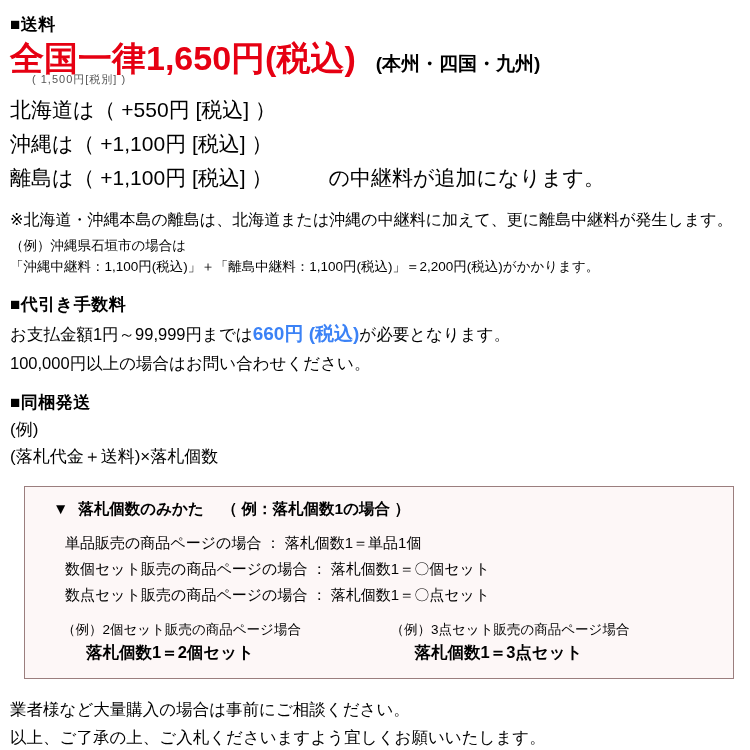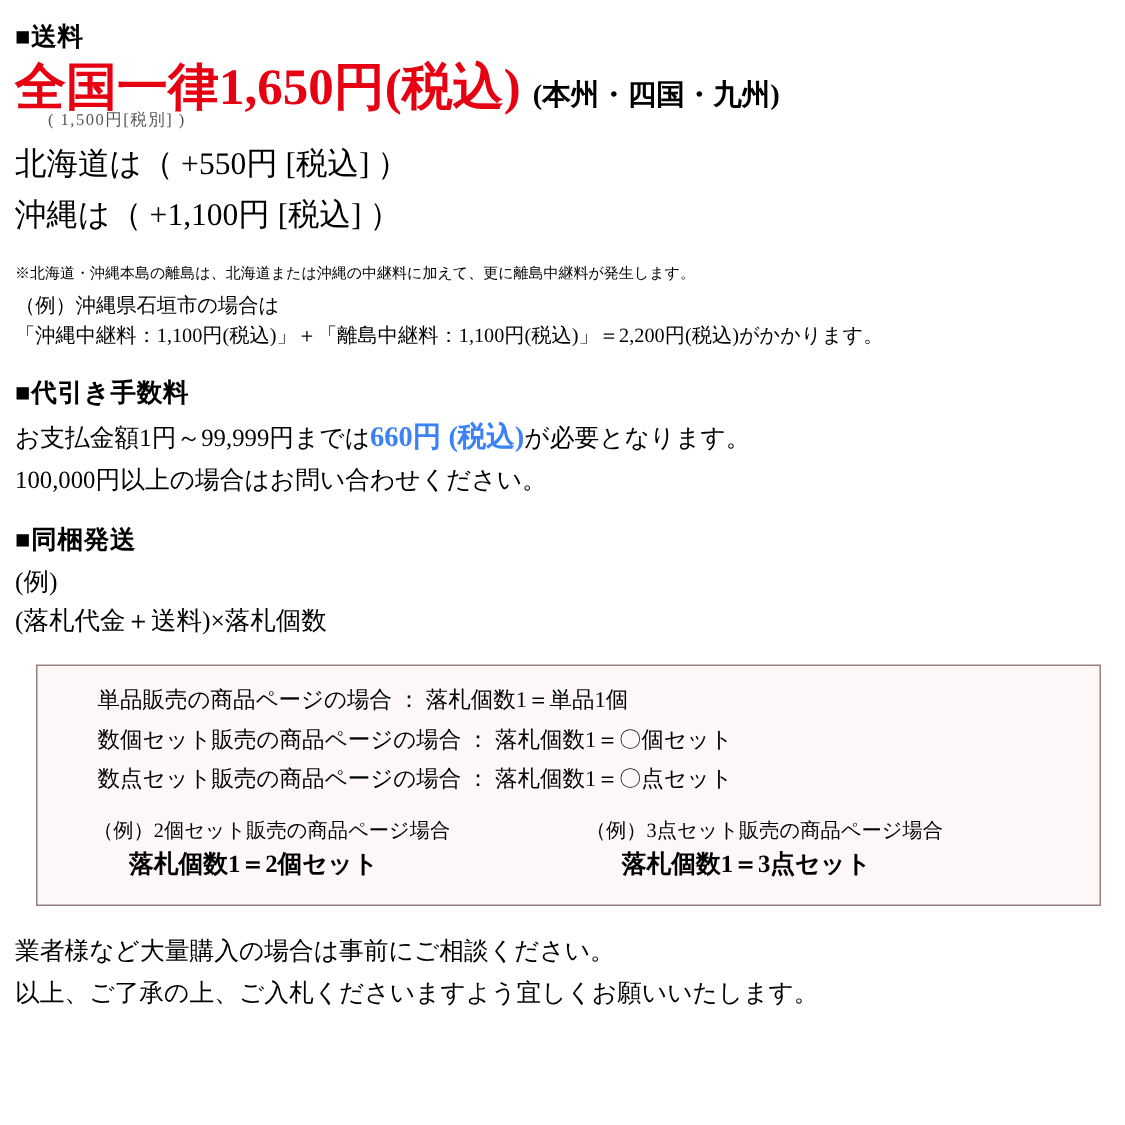--- a/index.html
+++ b/index.html
@@ -13,21 +13,20 @@
     font-family: "Liberation Sans", "DejaVu Sans", sans-serif;
     color: #000000;
     overflow: hidden;
   }
   .page {
     position: relative;
     width: 750px;
     height: 604px;
     box-sizing: border-box;
     padding: 14px 10px 0 10px;
-    font-family: Liberation Serif, serif;
   }
   .sec-head {
     font-size: 17px;
     font-weight: bold;
     line-height: 1.25;
     margin: 0 0 4px 0;
     letter-spacing: 0.5px;
   }
   .headline-row {
     display: flex;
@@ -38,21 +37,21 @@
     font-size: 34px;
     font-weight: bold;
     color: #e60012;
     letter-spacing: 0px;
     line-height: 1.15;
   }
   .headline-sub {
     font-size: 19px;
     font-weight: bold;
     color: #000;
-    margin-left: 8px;
+    margin-left: 20px;
     white-space: nowrap;
   }
   .headline-note {
     font-size: 11px;
     color: #555;
     margin: -6px 0 6px 22px;
     letter-spacing: 1px;
   }
   .line {
     font-size: 17px;
@@ -60,21 +59,21 @@
     white-space: pre;
   }
   .line-ship {
     font-size: 21px;
     line-height: 1.6;
   }
   .ship-tail {
     margin-left: 56px;
   }
   .note-small {
-    font-size: 10px;
+    font-size: 16px;
     line-height: 1.5;
     margin-top: 14px;
   }
   .note-small2 {
     font-size: 13.5px;
     line-height: 1.55;
     margin-top: 4px;
   }
   .block-gap {
     margin-top: 16px;
@@ -144,36 +143,42 @@
   <div class="sec-head">■送料</div>
 
   <div class="headline-row">
     <span class="headline-main">全国一律1,650円(税込)</span>
     <span class="headline-sub">(本州・四国・九州)</span>
   </div>
   <div class="headline-note">( 1,500円[税別] )</div>
 
   <div class="line-ship">北海道は（ +550円 [税込] ）</div>
   <div class="line-ship">沖縄は（ +1,100円 [税込] ）</div>
+  <div class="line-ship">
+    <span>離島は（ +1,100円 [税込] ）</span><span class="ship-tail">の中継料が追加になります。</span>
+  </div>
 
   <div class="note-small">※北海道・沖縄本島の離島は、北海道または沖縄の中継料に加えて、更に離島中継料が発生します。</div>
   <div class="note-small2">（例）沖縄県石垣市の場合は</div>
   <div class="note-small2" style="margin-top:0">「沖縄中継料：1,100円(税込)」＋「離島中継料：1,100円(税込)」＝2,200円(税込)がかかります。</div>
 
   <div class="sec-head block-gap">■代引き手数料</div>
   <div class="fee-line">
     <span>お支払金額1円～99,999円までは</span><span class="fee-amount">660円 (税込)</span><span>が必要となります。</span>
   </div>
   <div class="fee-line">100,000円以上の場合はお問い合わせください。</div>
 
   <div class="sec-head block-gap">■同梱発送</div>
   <div class="line">(例)</div>
   <div class="line">(落札代金＋送料)×落札個数</div>
 
   <div class="box">
+    <div class="box-title">
+      <span class="tri">▼</span><span>落札個数のみかた</span><span class="ex">（ 例：落札個数1の場合 ）</span>
+    </div>
     <div class="box-line">単品販売の商品ページの場合 ： 落札個数1＝単品1個</div>
     <div class="box-line">数個セット販売の商品ページの場合 ： 落札個数1＝〇個セット</div>
     <div class="box-line">数点セット販売の商品ページの場合 ： 落札個数1＝〇点セット</div>
 
     <div class="box-examples">
       <div class="ex-col">
         <div class="ex-head">（例）2個セット販売の商品ページ場合</div>
         <div class="ex-body">落札個数1＝2個セット</div>
       </div>
       <div class="ex-col">

